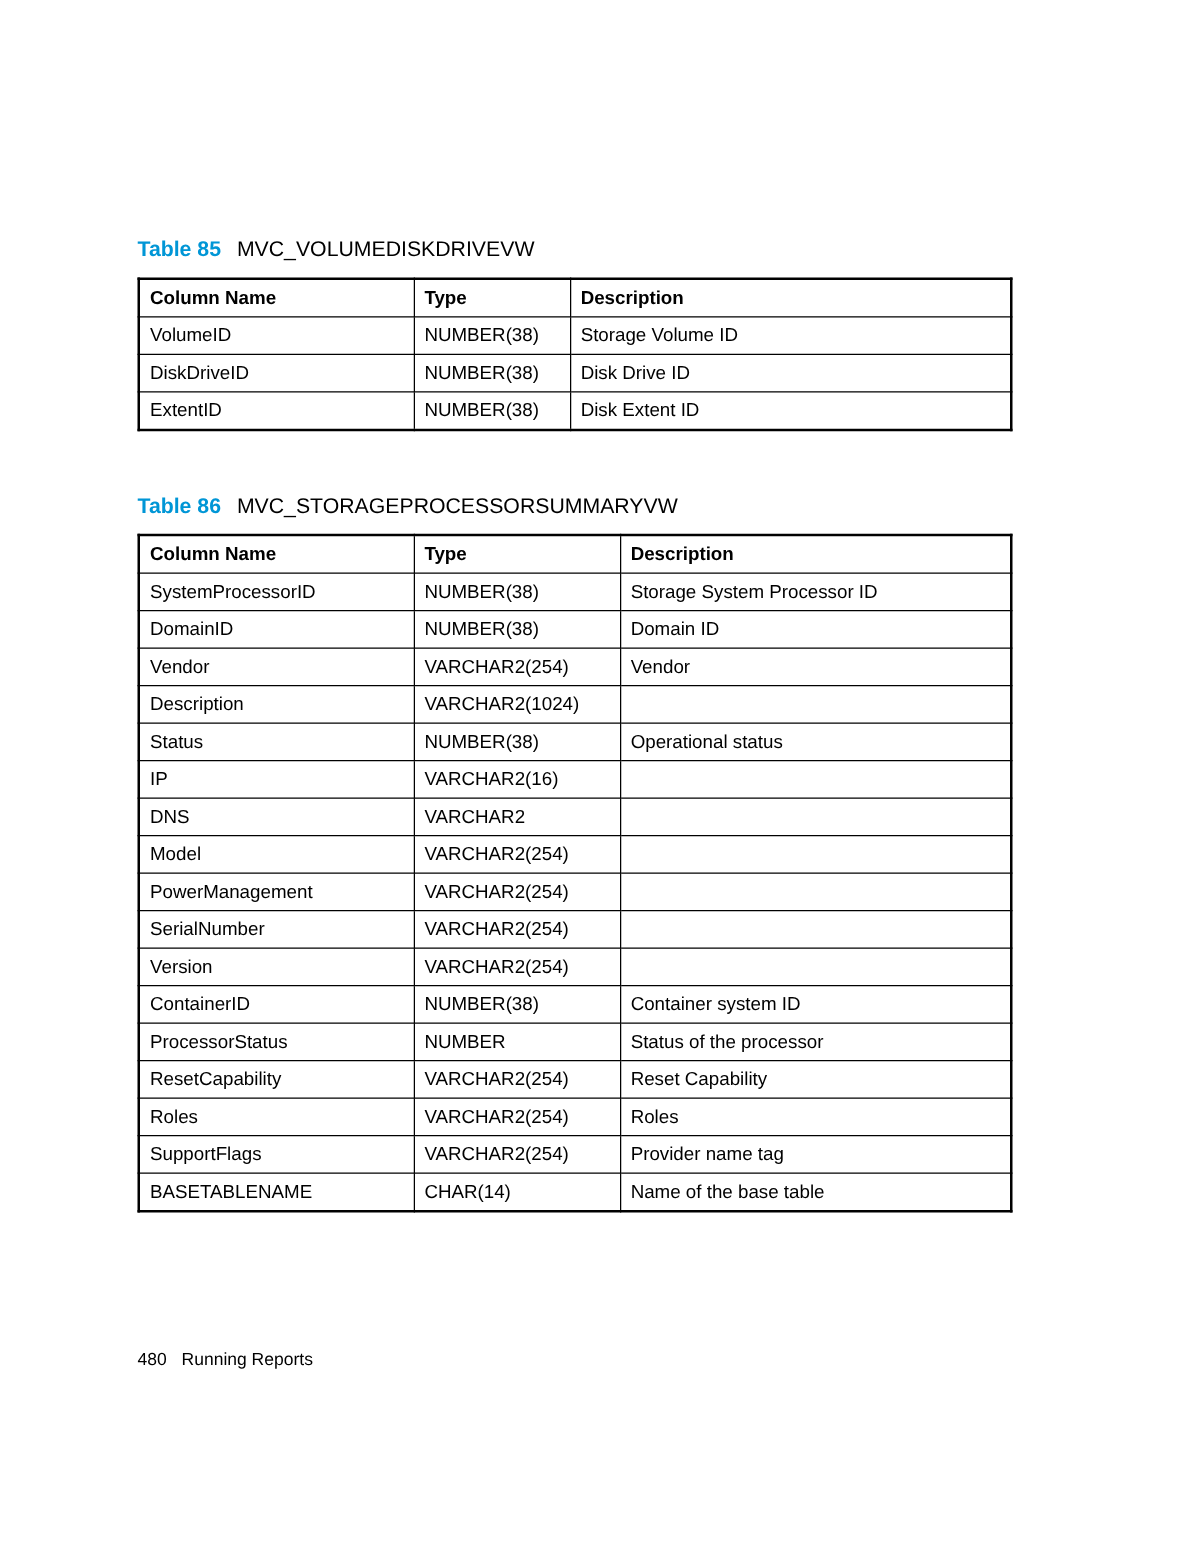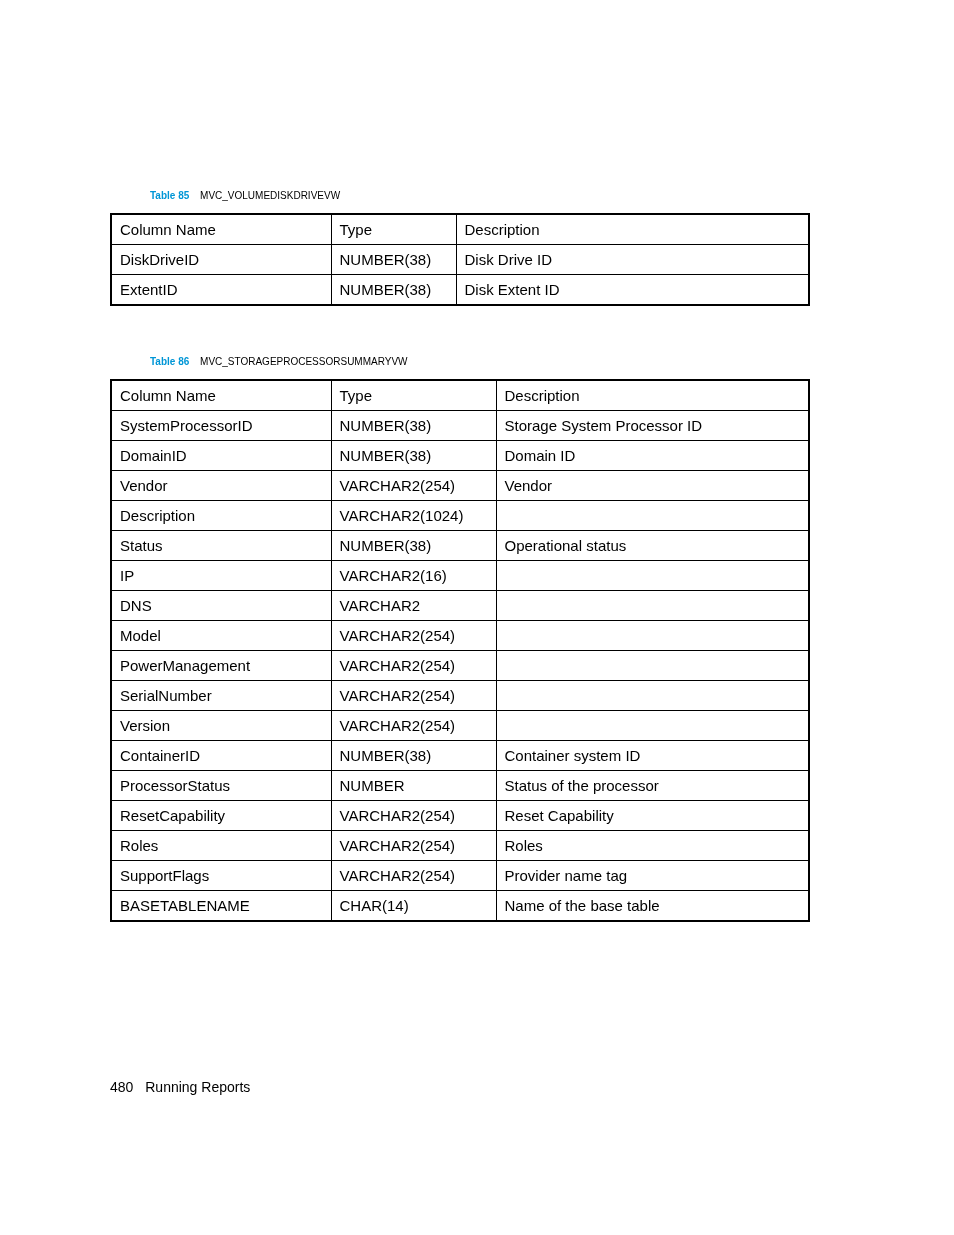--- a/index.html
+++ b/index.html
@@ -7,44 +7,43 @@
       font-family: Arial, Helvetica, sans-serif;
       background: #fff;
       width: 954px;
       height: 1235px;
       padding: 190px 110px 0 110px;
       color: #000;
       position: relative;
     }
     .table-section { margin-bottom: 50px; }
     .table-title {
-      font-size: 10px;
+      font-size: 17px;
       margin-bottom: 12px;
       font-weight: normal;
-      margin-left: 40px;
     }
     .table-title .tbl-label {
       color: #0096d6;
       font-weight: bold;
       margin-right: 8px;
     }
     .table-title .tbl-name { color: #000; }
     table {
       width: 700px;
       border-collapse: collapse;
       border: 2px solid #000;
     }
     th, td {
       text-align: left;
       padding: 6px 8px;
       font-size: 15px;
       border: 1px solid #000;
       font-weight: normal;
     }
-    th { font-weight: normal; }
+    th { font-weight: bold; }
     .t1 .col1 { width: 220px; }
     .t1 .col2 { width: 125px; }
     .t1 .col3 { width: auto; }
     .t2 .col1 { width: 220px; }
     .t2 .col2 { width: 165px; }
     .t2 .col3 { width: auto; }
     .footer {
       position: absolute;
       left: 110px;
       bottom: 140px;
@@ -62,20 +61,25 @@
   </div>
   <table class="t1">
     <thead>
       <tr>
         <th class="col1">Column Name</th>
         <th class="col2">Type</th>
         <th class="col3">Description</th>
       </tr>
     </thead>
     <tbody>
+    <tr>
+          <td>VolumeID</td>
+          <td>NUMBER(38)</td>
+          <td>Storage Volume ID</td>
+        </tr>
         <tr>
           <td>DiskDriveID</td>
           <td>NUMBER(38)</td>
           <td>Disk Drive ID</td>
         </tr>
         <tr>
           <td>ExtentID</td>
           <td>NUMBER(38)</td>
           <td>Disk Extent ID</td>
         </tr>

